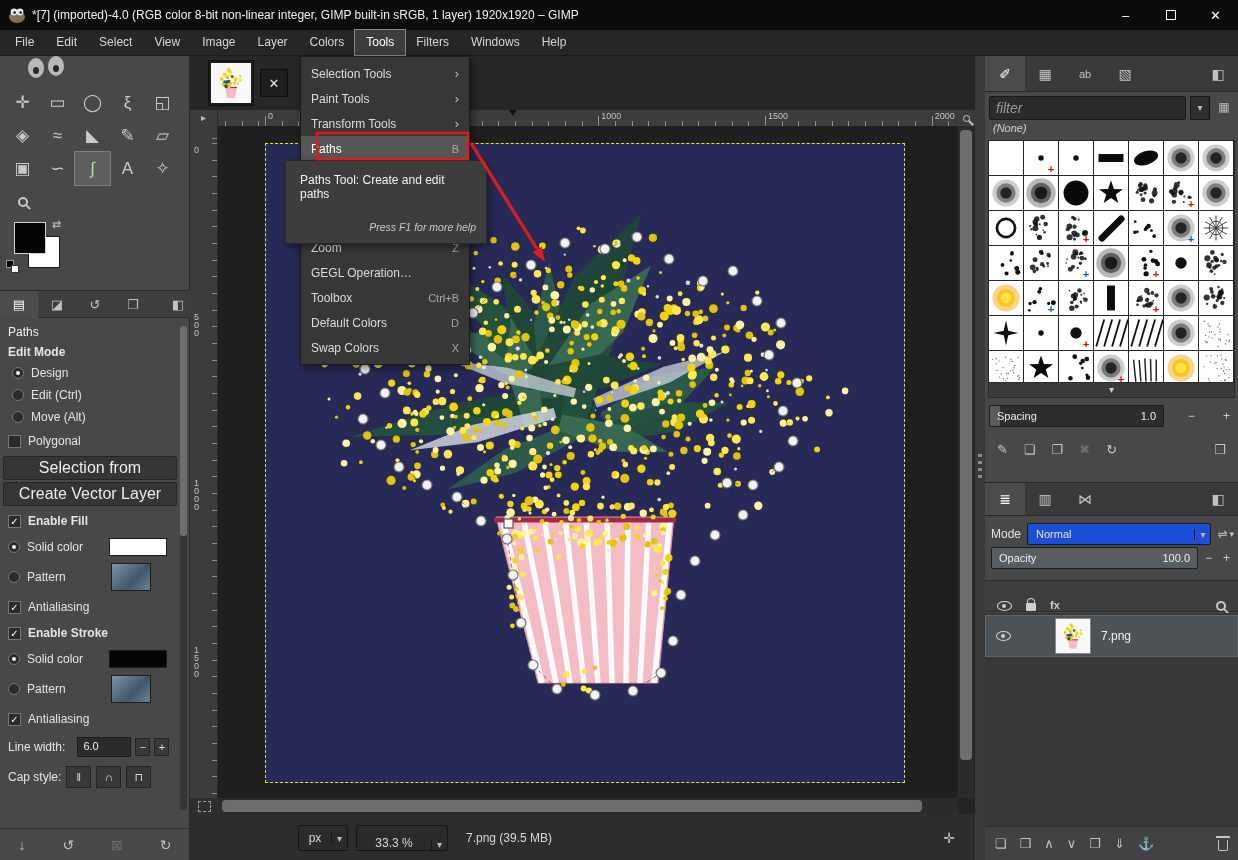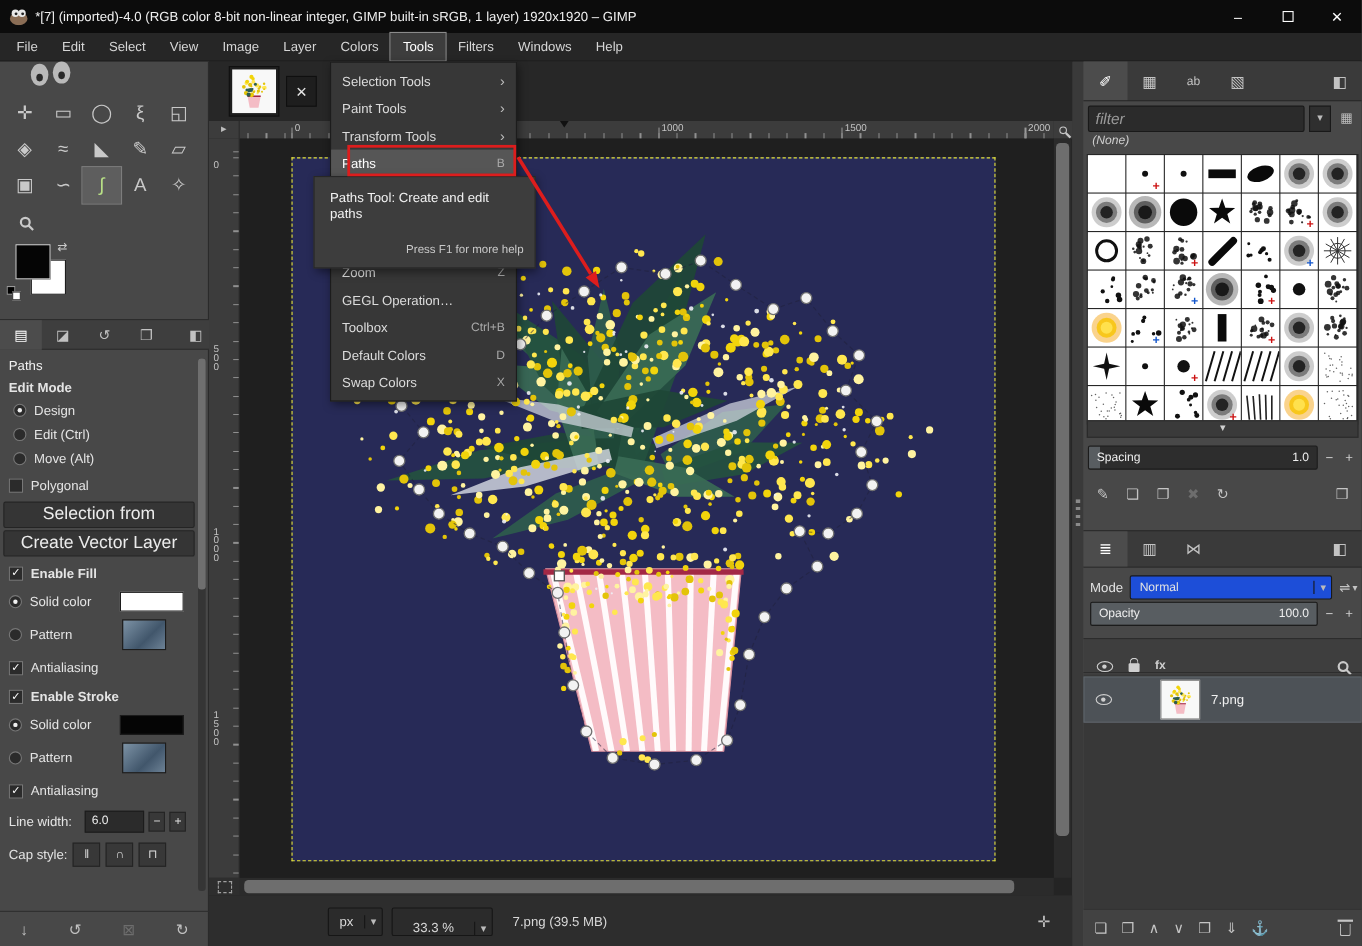--- a/index.html
+++ b/index.html
@@ -121,21 +121,21 @@
   .filter-row { position:absolute; left:4px; top:40px; width:245px; height:24px; display:flex; gap:4px; }
   .filter-input { flex:1; background:#2b2b2b; border:1px solid #191919; color:#ddd; font-size:14px; font-style:italic; padding:0 6px; border-radius:2px; }
   .filter-input::placeholder { color:#9a9a9a; font-style:italic; }
   .filter-chev { width:20px; background:#2f2f2f; border:1px solid #191919; color:#bbb; text-align:center; line-height:22px; font-size:10px; }
   .view-toggle { width:20px; background:transparent; color:#bdbdbd; text-align:center; line-height:22px; font-size:12px; }
   .none-label { position:absolute; left:8px; top:66px; font-style:italic; color:#cfcfcf; font-size:11px; }
   .brush-grid { position:absolute; left:3px; top:84px; width:247px; display:grid; grid-template-columns:repeat(7,34px); grid-auto-rows:34px; gap:1px; background:#262626; padding:1px; }
   .brush-cell { background:#ffffff; position:relative; }
   .brush-cell svg { width:100%; height:100%; display:block; }
   .grid-expand { position:absolute; left:3px; top:326px; width:247px; height:16px; background:#3a3a3a; border:1px solid #2a2a2a; color:#cfcfcf; text-align:center; line-height:13px; font-size:10px; }
-  .spacing-row { position:absolute; left:4px; top:348px; width:245px; height:24px; display:flex; align-items:center; gap:3px; }
+  .spacing-row { position:absolute; left:4px; top:348px; width:245px; height:24px; display:flex; align-items:center; gap:20px; }
   .spin { position:relative; flex:1; height:22px; background:#2d2d2d; border:1px solid #1c1c1c; overflow:hidden; border-radius:2px; }
   .spin .fill { position:absolute; left:0; top:0; bottom:0; background:#585d61; }
   .spin .lbl { position:absolute; left:7px; top:4px; font-size:11px; color:#efefef; }
   .spin .val { position:absolute; right:7px; top:4px; font-size:11px; color:#efefef; }
   .spin-btn { width:15px; height:18px; color:#cfcfcf; font-size:12px; text-align:center; line-height:18px; }
   .brush-actions { position:absolute; left:0; top:378px; width:253px; height:30px; display:flex; align-items:center; gap:16px; padding-left:12px; color:#c4c4c4; font-size:13px; }
   .brush-actions .right { margin-left:auto; margin-right:12px; }
   .brush-actions .dis { color:#6d6d6d; }
   .dock-tabs3 { position:absolute; left:0; top:426px; width:253px; height:34px; background:#3a3a3a; border-top:1px solid #2a2a2a; border-bottom:1px solid #2a2a2a; display:flex; }
   .mode-row { position:absolute; left:6px; top:466px; width:243px; height:24px; display:flex; align-items:center; gap:6px; }
@@ -162,21 +162,21 @@
 
   
   .menu-popup { position:absolute; left:300px; top:56px; width:170px; background:#373737; border:1px solid #1c1c1c; box-shadow:2px 3px 8px rgba(0,0,0,.5); z-index:50; padding:4px 0; }
   .mrow { height:25px; display:flex; align-items:center; padding:0 10px; font-size:12px; color:#dcdcdc; }
   .mrow .sc { margin-left:auto; color:#a8a8a8; font-size:11px; }
   .mrow .arr { margin-left:auto; color:#bdbdbd; font-size:13px; }
   .mrow.selected { background:#565656; color:#fff; }
   .mspacer { height:74px; }
   .tooltip-box { position:absolute; left:285px; top:160px; width:202px; height:84px; background:#3d3d3d; border:1px solid #272727; box-shadow:2px 3px 8px rgba(0,0,0,.45); z-index:60; padding:12px 14px; }
   .tooltip-box .tt { font-size:12px; color:#f2f2f2; }
-  .tooltip-box .th { position:absolute; right:10px; bottom:10px; font-size:10.5px; color:#c9c9c9; }
+  .tooltip-box .th { position:absolute; right:10px; bottom:10px; font-size:10.5px; font-style:italic; color:#c9c9c9; }
   .annotation { position:absolute; left:0; top:0; z-index:100; pointer-events:none; }
 </style>
 </head>
 <body>
 
 <div id="app">
 
   <div class="titlebar">
     <span class="wilber">
       <svg viewBox="0 0 18 16" width="18" height="16">

